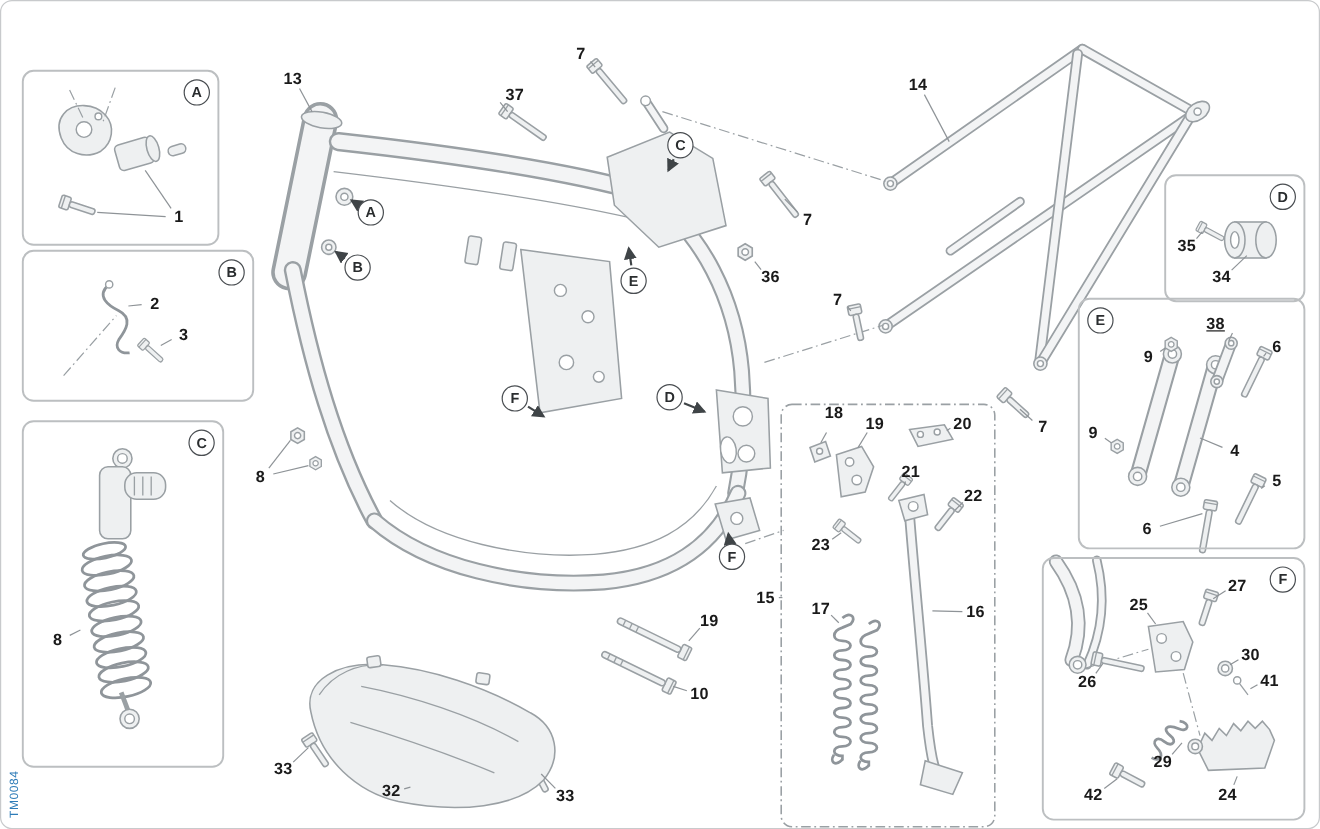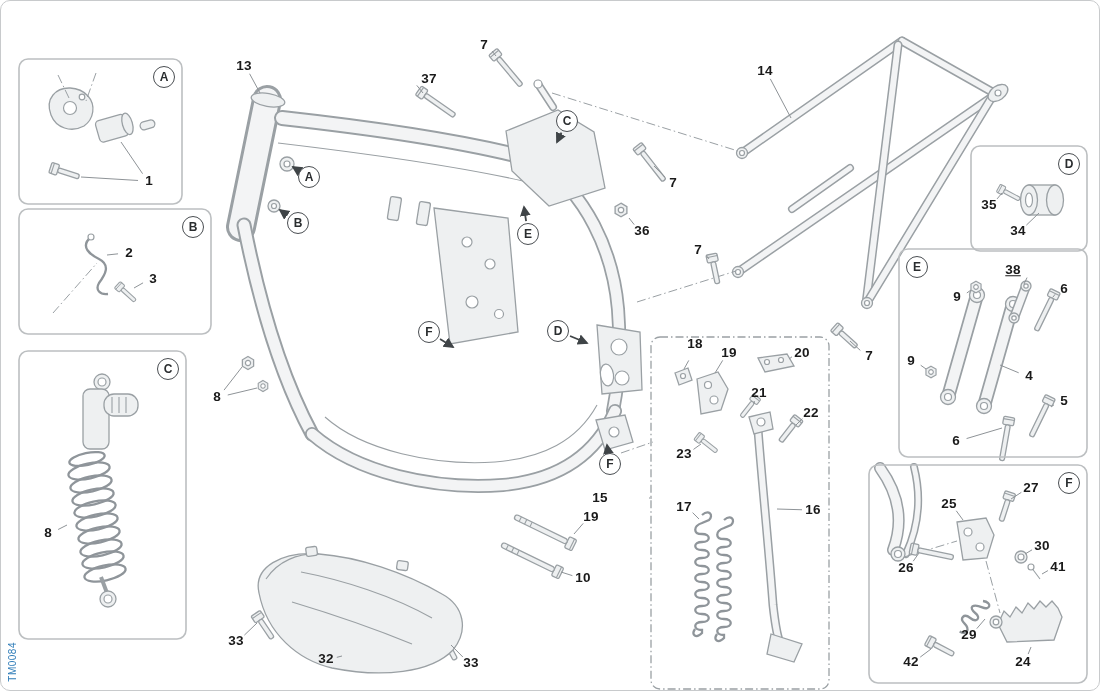--- a/index.html
+++ b/index.html
@@ -379,21 +379,21 @@
       <div class="plbl" style="left: 641px; top: 230px;">36</div>
       <div class="plbl" style="left: 764px; top: 70px;">14</div>
       <div class="plbl" style="left: 697px; top: 249px;">7</div>
       <div class="plbl" style="left: 868px; top: 355px;">7</div>
       <div class="plbl" style="left: 216px; top: 396px;">8</div>
       <div class="plbl" style="left: 590px; top: 516px;">19</div>
       <div class="plbl" style="left: 582px; top: 577px;">10</div>
       <div class="plbl" style="left: 235px; top: 640px;">33</div>
       <div class="plbl" style="left: 325px; top: 658px;">32</div>
       <div class="plbl" style="left: 470px; top: 662px;">33</div>
-      <div class="plbl" style="left: 599px; top: 497px;">15</div>
+      <div class="plbl" style="left: 637px; top: 497px;">15</div>
       <div class="plbl" style="left: 694px; top: 343px;">18</div>
       <div class="plbl" style="left: 728px; top: 352px;">19</div>
       <div class="plbl" style="left: 801px; top: 352px;">20</div>
       <div class="plbl" style="left: 758px; top: 392px;">21</div>
       <div class="plbl" style="left: 810px; top: 412px;">22</div>
       <div class="plbl" style="left: 683px; top: 453px;">23</div>
       <div class="plbl" style="left: 683px; top: 506px;">17</div>
       <div class="plbl" style="left: 812px; top: 509px;">16</div>
       <div class="plbl" style="left: 988px; top: 204px;">35</div>
       <div class="plbl" style="left: 1017px; top: 230px;">34</div>

